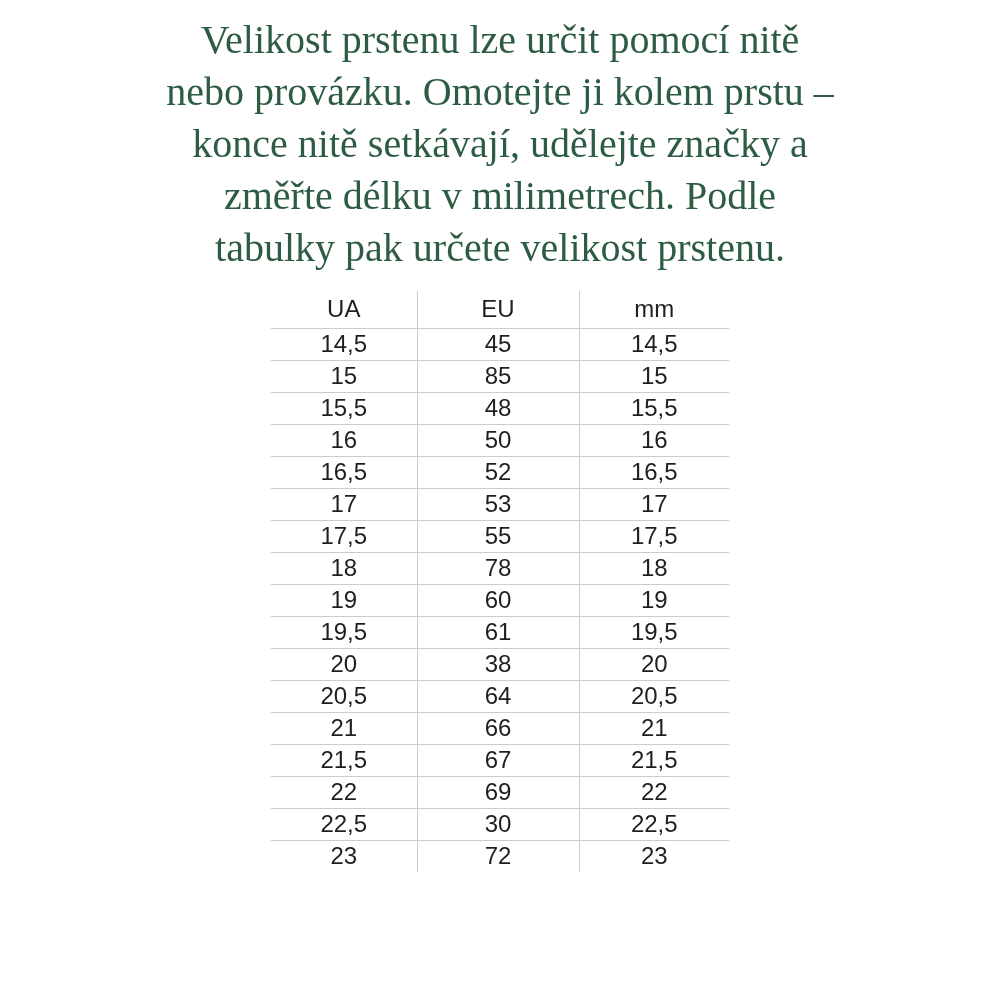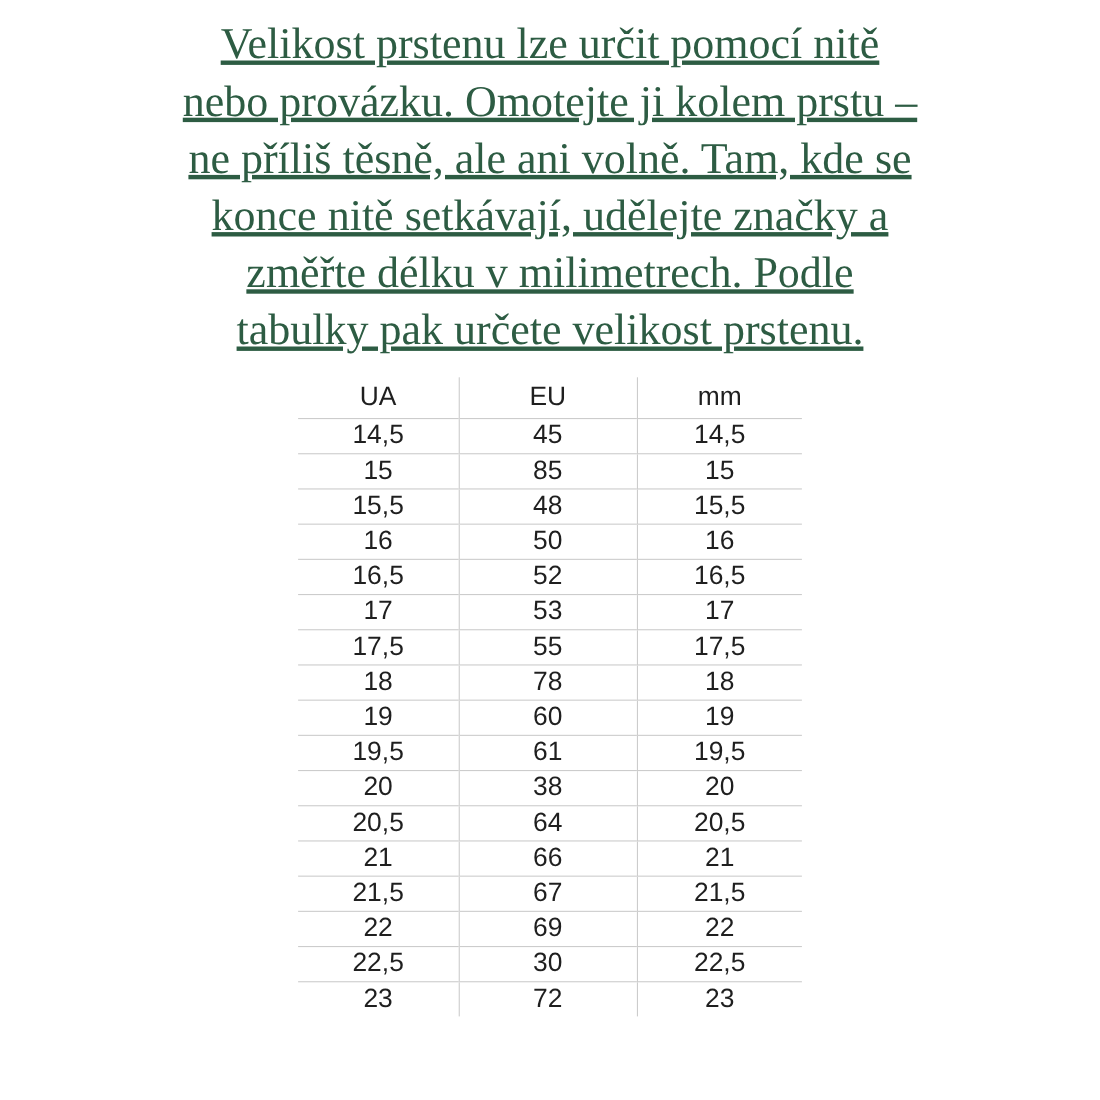--- a/index.html
+++ b/index.html
@@ -22,21 +22,20 @@
   .intro {
     padding-top: 14px;
     text-align: center;
     font-family: "Liberation Serif", "DejaVu Serif", serif;
     font-size: 40px;
     line-height: 52px;
     color: var(--accent);
   }
   .intro-line {
     white-space: nowrap;
-    text-decoration: underline;
   }
   table.size-table {
     border-collapse: collapse;
     margin: 17px auto 0 auto;
     width: 458px;
     table-layout: fixed;
     font-family: "Liberation Sans", "DejaVu Sans", sans-serif;
     font-size: 24px;
     color: var(--table-text);
     text-align: center;
@@ -64,21 +63,20 @@
   }
 </style>
 </head>
 <body>
 
 <div class="page">
 
   <div class="intro">
     <div class="intro-line">Velikost prstenu lze určit pomocí nitě</div>
     <div class="intro-line">nebo provázku. Omotejte ji kolem prstu –</div>
-    <div class="intro-line">ne příliš těsně, ale ani volně. Tam, kde se</div>
     <div class="intro-line">konce nitě setkávají, udělejte značky a</div>
     <div class="intro-line">změřte délku v milimetrech. Podle</div>
     <div class="intro-line">tabulky pak určete velikost prstenu.</div>
   </div>
 
   <table class="size-table">
     <colgroup>
       <col class="c1">
       <col class="c2">
       <col class="c3">

